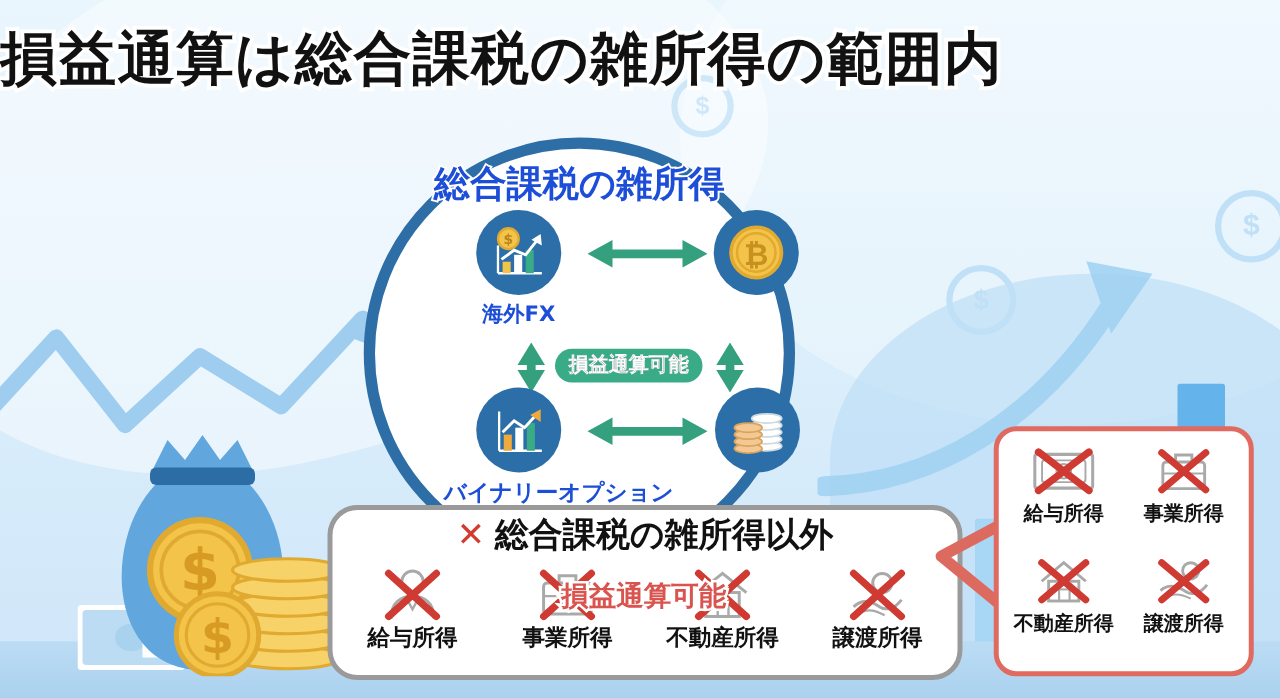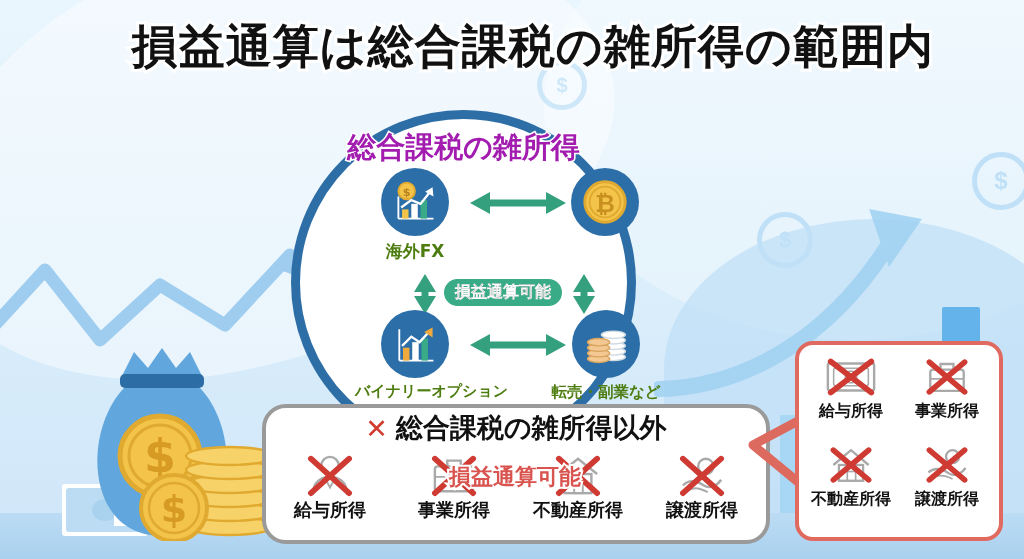--- a/index.html
+++ b/index.html
@@ -29,42 +29,42 @@
   .bgarrow{position:absolute;right:70px;bottom:150px;width:300px;height:220px;opacity:.85;}
 
   
   .zig{position:absolute;left:-10px;top:230px;width:320px;height:160px;}
 
   
   .ghost-coin{position:absolute;border:5px solid #bfe0f7;border-radius:50%;
      color:#bfe0f7;font-weight:bold;display:flex;align-items:center;justify-content:center;}
 
   
-  .title{position:absolute;left:0;top:16px;width:934px;text-align:right;
+  .title{position:absolute;left:0;top:16px;width:934px;text-align:left;
     font-size:46px;font-weight:bold;color:#111;letter-spacing:1px;
     -webkit-text-stroke:6px #ffffff;paint-order:stroke fill;
     font-family:"DejaVu Sans","Liberation Sans",sans-serif;}
 
   
   .art-left{position:absolute;left:62px;bottom:18px;width:220px;height:205px;}
 
   
   .circle{position:absolute;left:291px;top:110px;width:345px;height:345px;
     border-radius:50%;background:#ffffff;border:9px solid #2e6ea6;box-sizing:border-box;}
   .circle-title{position:absolute;left:291px;top:128px;width:345px;text-align:center;
-    font-size:29px;font-weight:bold;color:#a21caf;
+    font-size:29px;font-weight:bold;color:#1d4ed8;
     font-family:"DejaVu Sans","Liberation Sans",sans-serif;
     -webkit-text-stroke:3px #fff;paint-order:stroke fill;}
 
   .node{position:absolute;width:108px;text-align:center;}
   .node .disc{width:68px;height:68px;border-radius:50%;background:#2c6ea8;margin:0 auto;
      position:relative;display:flex;align-items:center;justify-content:center;}
-  .node .cap{margin-top:4px;font-size:17px;font-weight:bold;color:#4d7c0f;white-space:nowrap;
+  .node .cap{margin-top:4px;font-size:17px;font-weight:bold;color:#1d4ed8;white-space:nowrap;
      font-family:"DejaVu Sans","Liberation Sans",sans-serif;}
-  .node.n-bo .cap{font-size:15px;}
+  .node.n-bo .cap{font-size:18px;}
   .node.n-side .cap{font-size:15.5px;}
 
   .harrow{position:absolute;}
   .varrow{position:absolute;}
 
   .pill{position:absolute;left:444px;top:279px;width:118px;height:27px;border-radius:14px;
     background:#3aab87;color:#404040;font-size:16px;font-weight:bold;
     display:flex;align-items:center;justify-content:center;
     font-family:"DejaVu Sans","Liberation Sans",sans-serif;
     -webkit-text-stroke:.3px #fff;}
@@ -245,21 +245,20 @@
           <ellipse cx="34" cy="16" rx="13" ry="4"></ellipse>
         </g>
         <g fill="#f3c892" stroke="#d9a45e" stroke-width="1.5">
           <ellipse cx="18" cy="42" rx="12" ry="4"></ellipse>
             <ellipse cx="18" cy="36" rx="12" ry="4"></ellipse>
           <ellipse cx="18" cy="30" rx="12" ry="4"></ellipse>
             <ellipse cx="18" cy="24" rx="12" ry="4"></ellipse>
         </g>
       </svg>
     </div>
-    <div class="cap">転売・副業など</div>
   </div>
 
   <div class="box-ex"></div>
   <div class="box-ex-head">
     <span class="xmark">✕</span>
     <span>総合課税の雑所得以外</span>
   </div>
 
   <div class="ex-items">
     <div class="ex-item">

